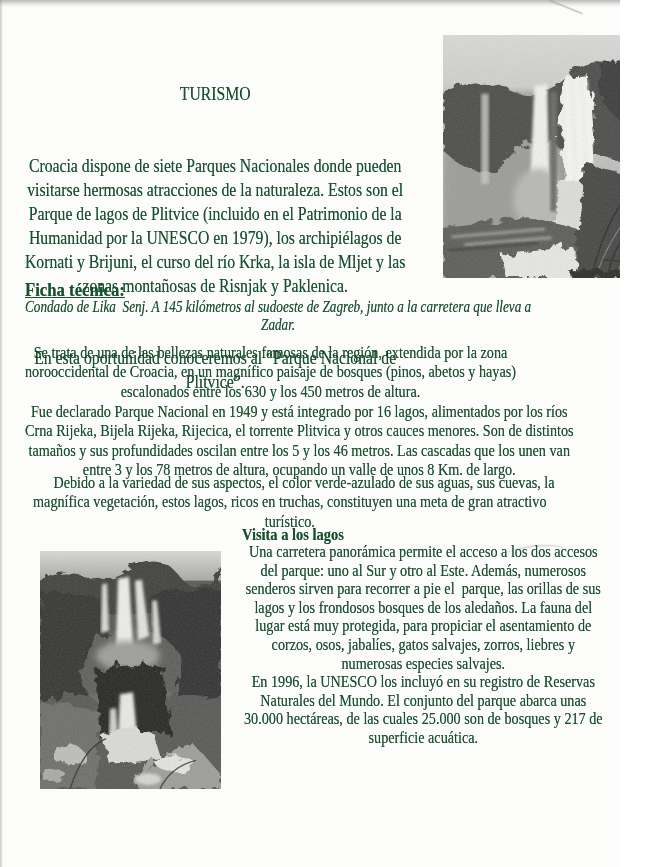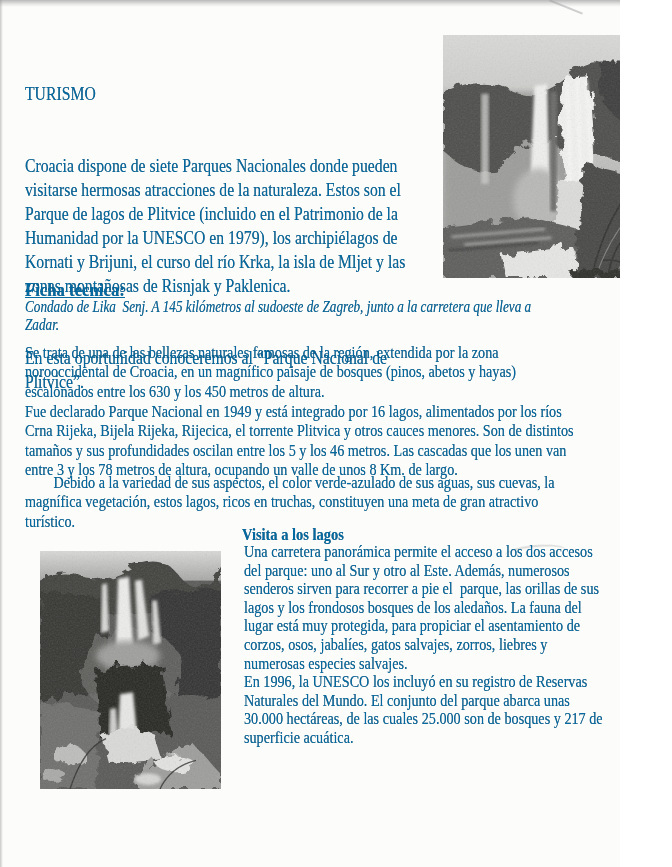--- a/index.html
+++ b/index.html
@@ -1,20 +1,21 @@
 <!DOCTYPE html>
 <html lang="es"><head>
 <meta charset="utf-8">
 <style>
   html,body{margin:0;padding:0;background:#ffffff;}
   .page{
     position:relative;width:620px;height:867px;overflow:hidden;
     background:#fcfcfb;
     font-family:"Liberation Serif","DejaVu Serif",serif;
-    color:#0369a1;
+    color:#14532d;
+    text-align:center;
   }
   .txt{
     position:absolute;white-space:pre;transform-origin:0 0;
     text-shadow:0 0 .45px rgba(25,25,25,.55);
   }
   .top-block{left:25px;top:34px;font-size:18.5px;line-height:24px;transform:scaleX(.85);}
   .top-block .para{margin:0;}
   .ficha-h{left:25px;top:279px;font-size:19px;font-weight:bold;text-decoration:underline;transform:scaleX(.88);}
   .ficha-i{left:25px;top:298px;font-size:16.5px;font-style:italic;line-height:17.5px;transform:scaleX(.80);}
   .body-p{left:25px;font-size:16.5px;line-height:19.3px;transform:scaleX(.86);}

